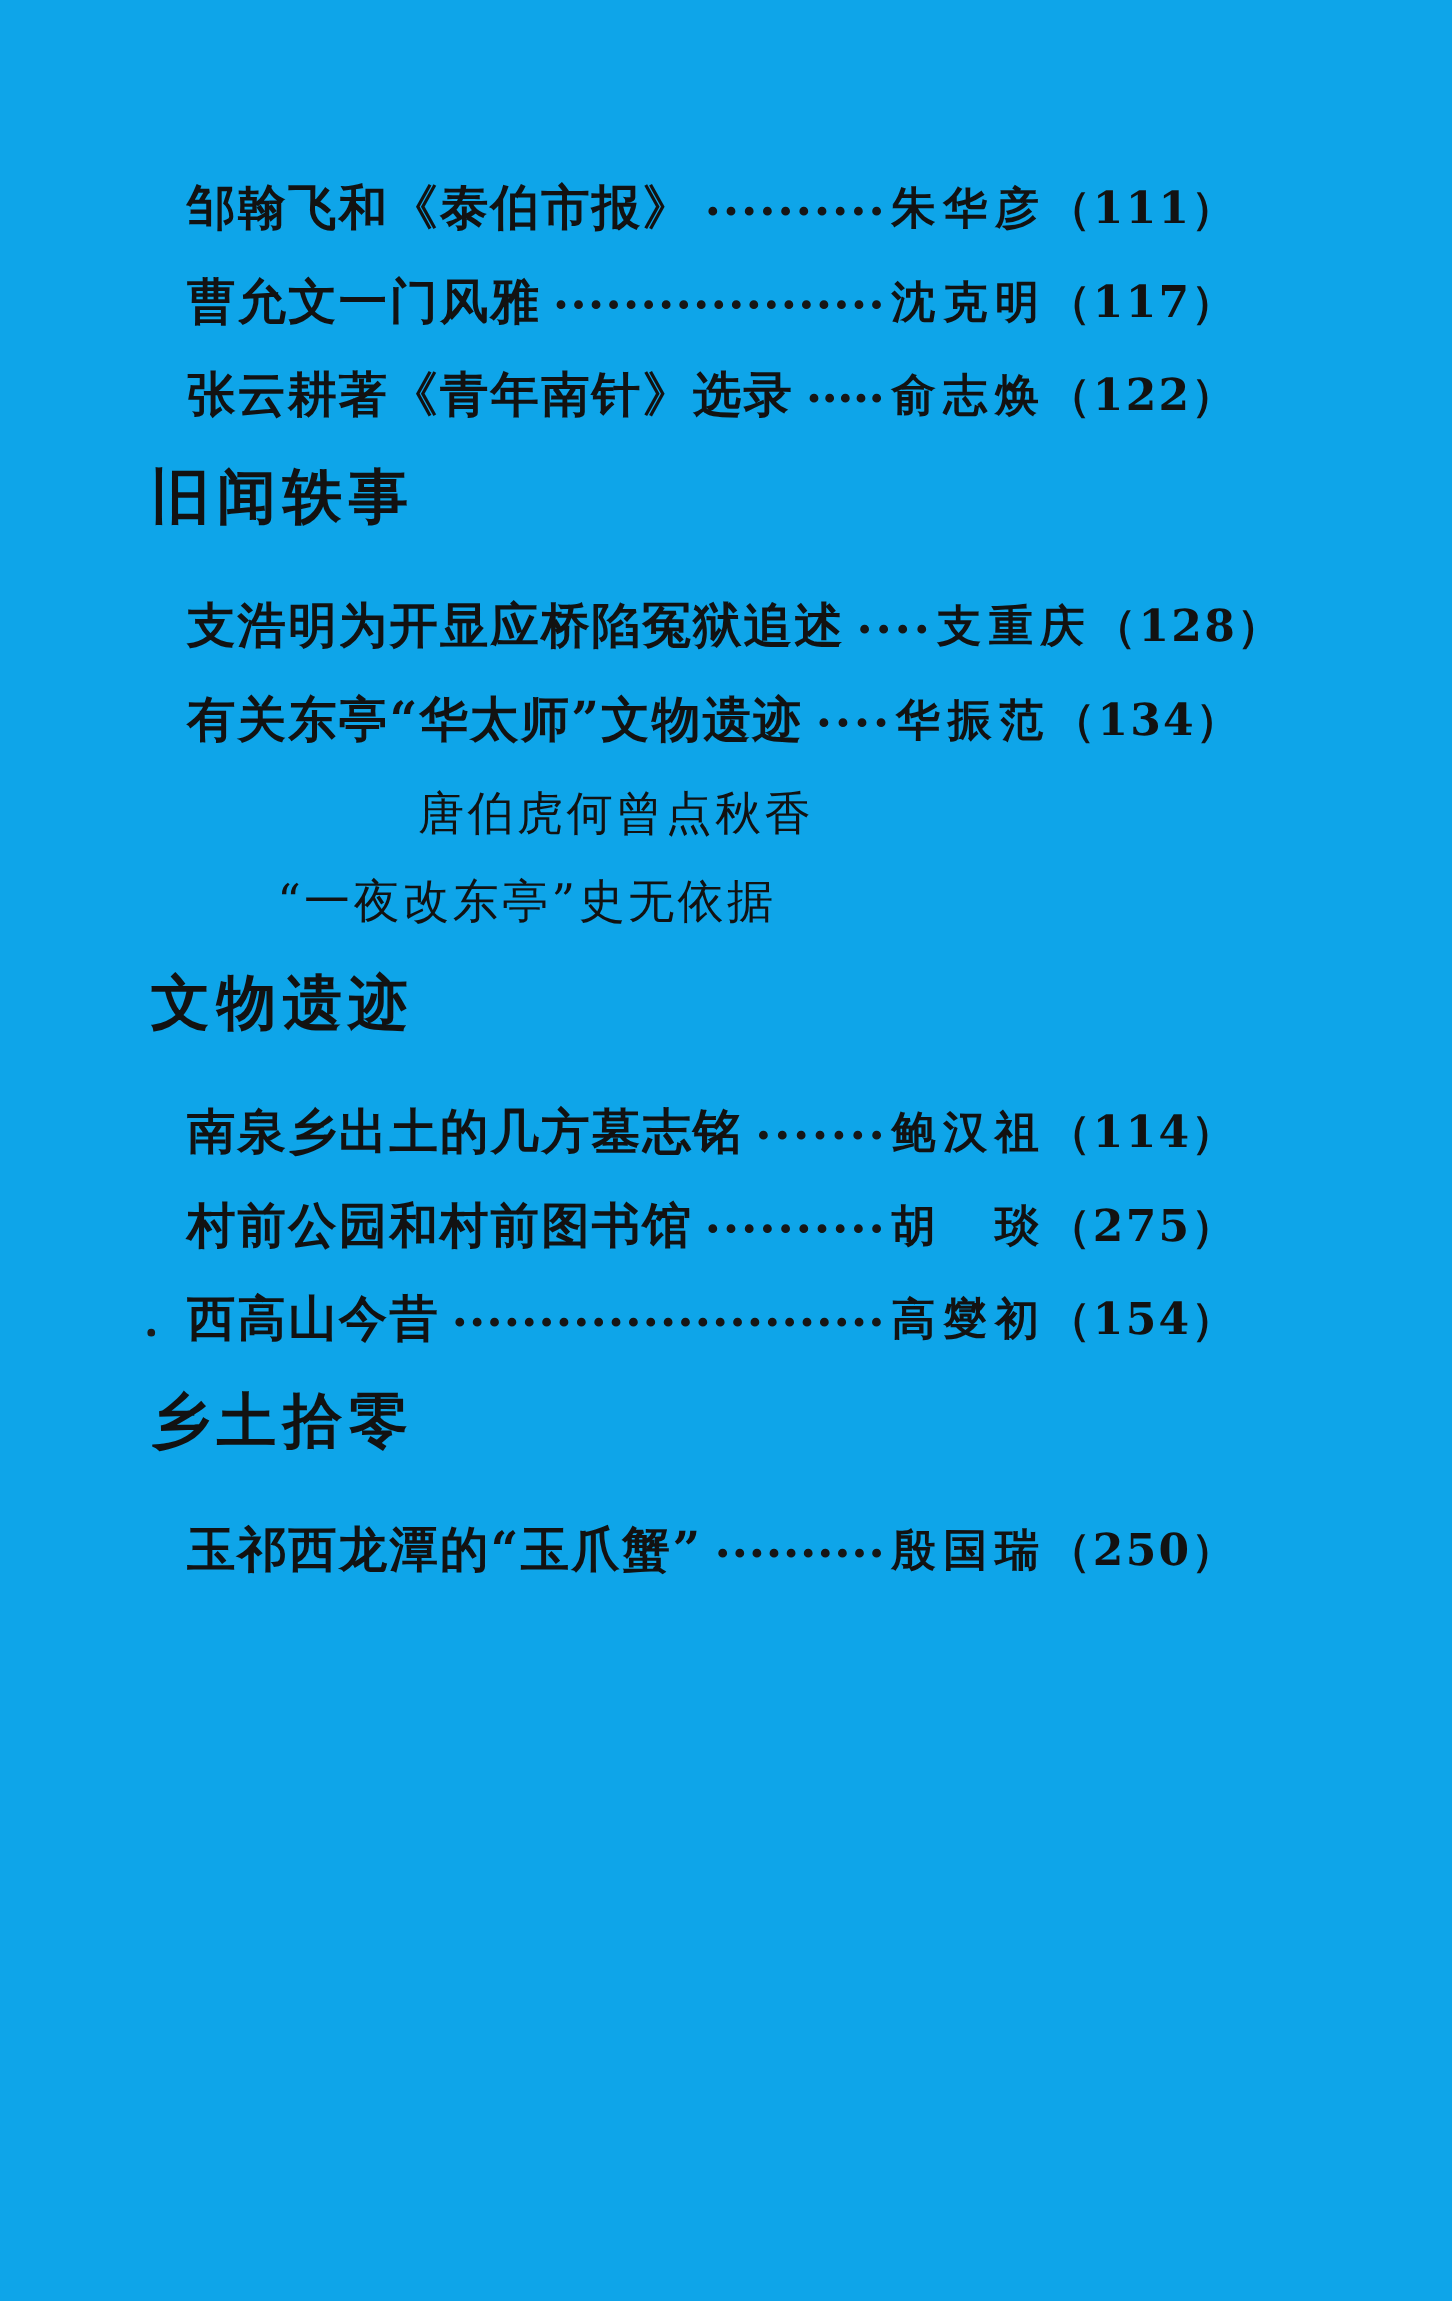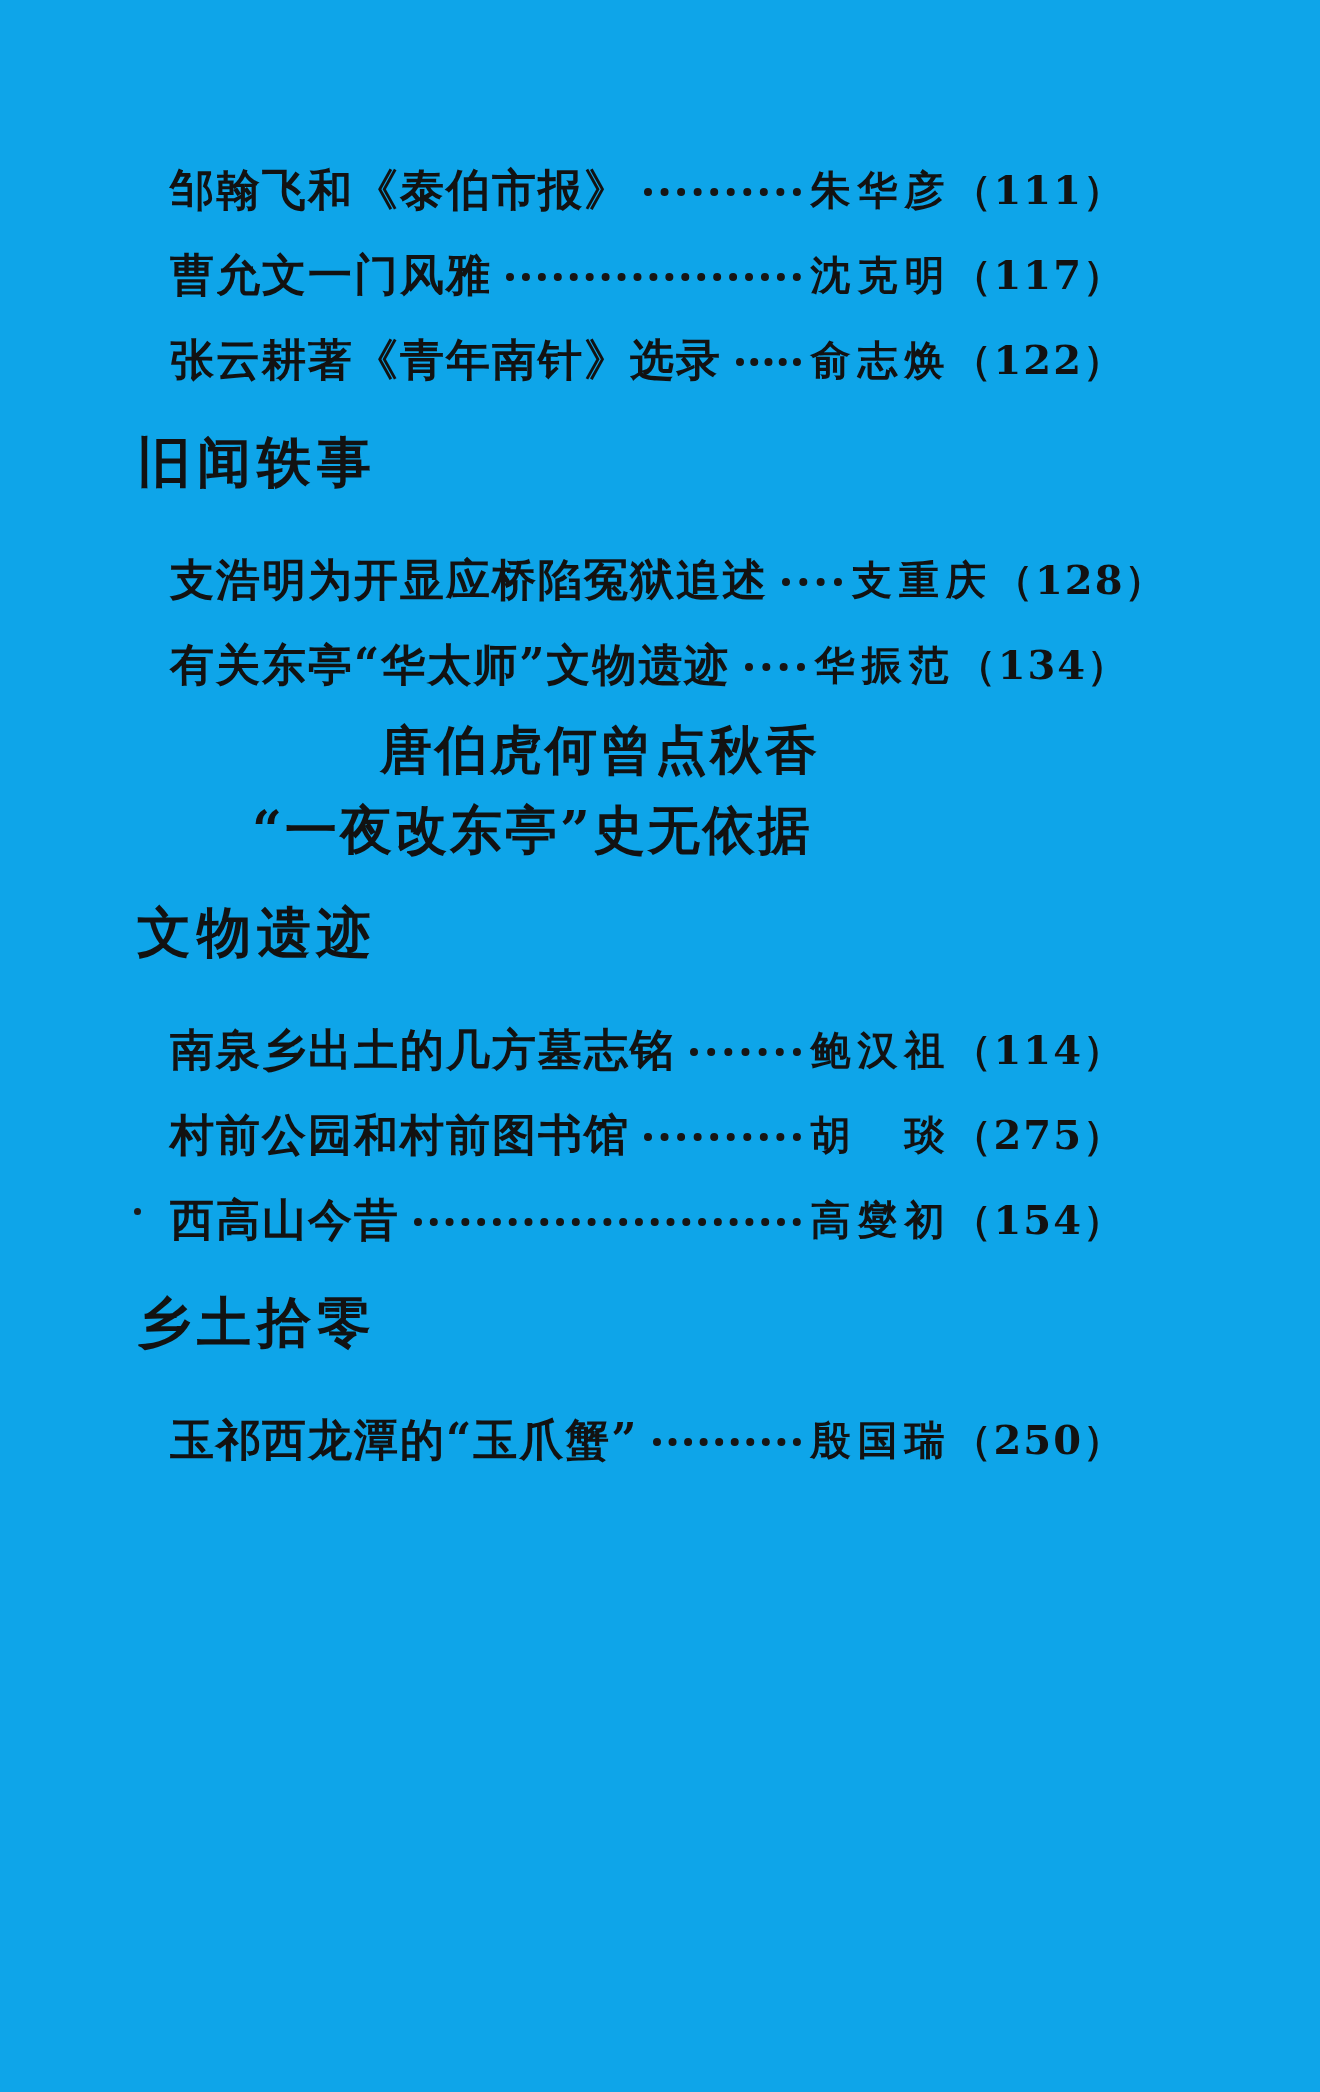--- a/index.html
+++ b/index.html
@@ -48,27 +48,27 @@
     font-size: 40px;
     font-weight: 600;
     font-family: "DejaVu Serif", serif;
   }
   .section-header {
     font-family: "Liberation Sans", sans-serif;
     font-size: 54px;
     line-height: 62px;
     font-weight: 900;
     letter-spacing: 6px;
-    margin: 46px 0 62px -33px;
+    margin: 36px 0 62px -33px;
   }
   .subtitle {
     font-family: "DejaVu Serif", serif;
-    font-size: 52px;
+    font-size: 42px;
     line-height: 50px;
-    font-weight: 700;
+    font-weight: 400;
     letter-spacing: 3px;
     margin-bottom: 30px;
     white-space: nowrap;
   }
   .subtitle.s1 { margin-left: 210px; }
   .subtitle.s2 { margin-left: 82px; }
   .speck {
     position: absolute;
     left: 134px;
     top: 1208px;

